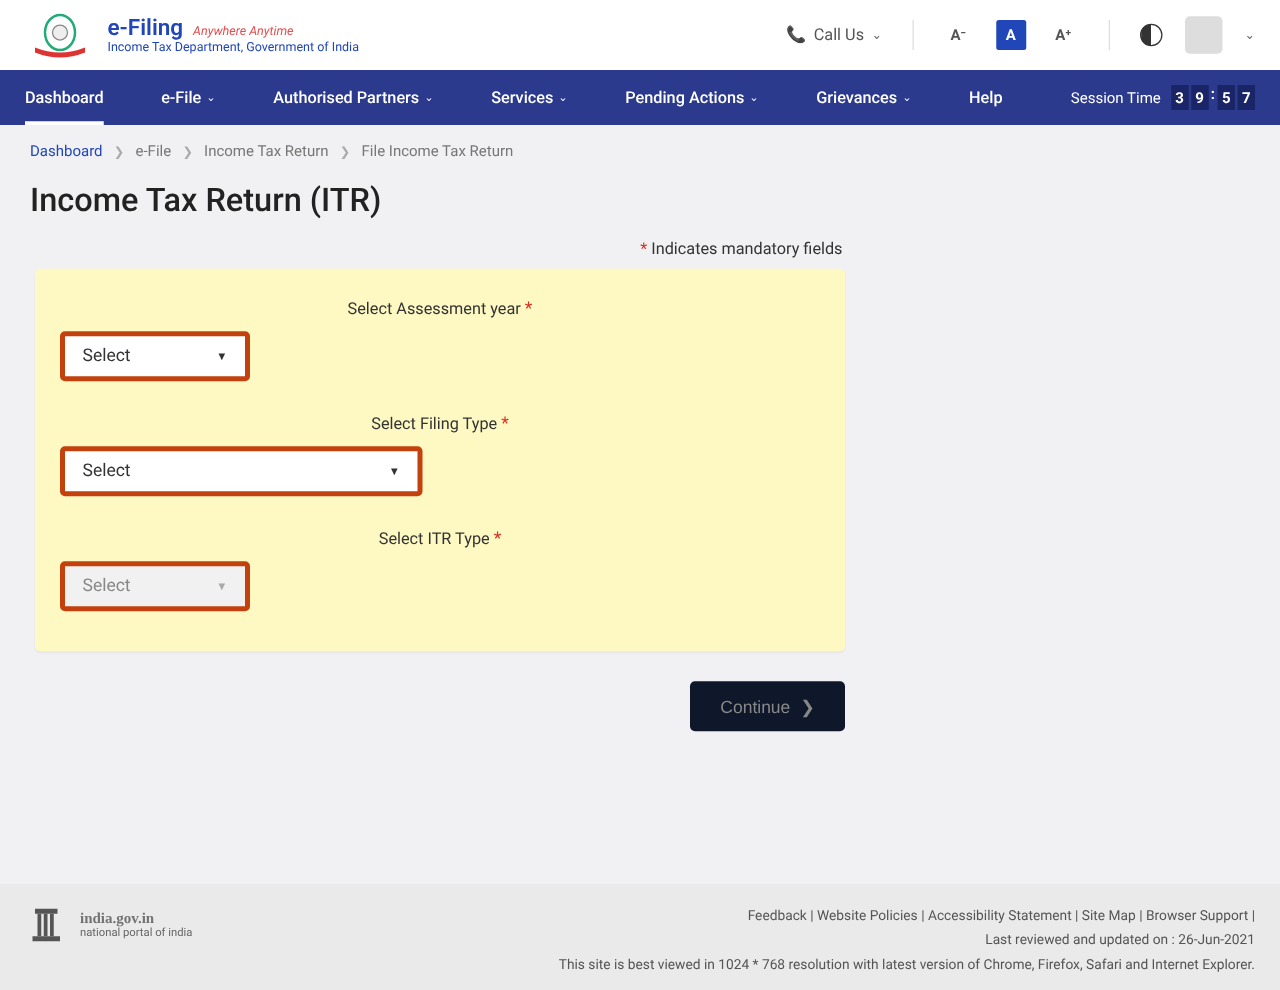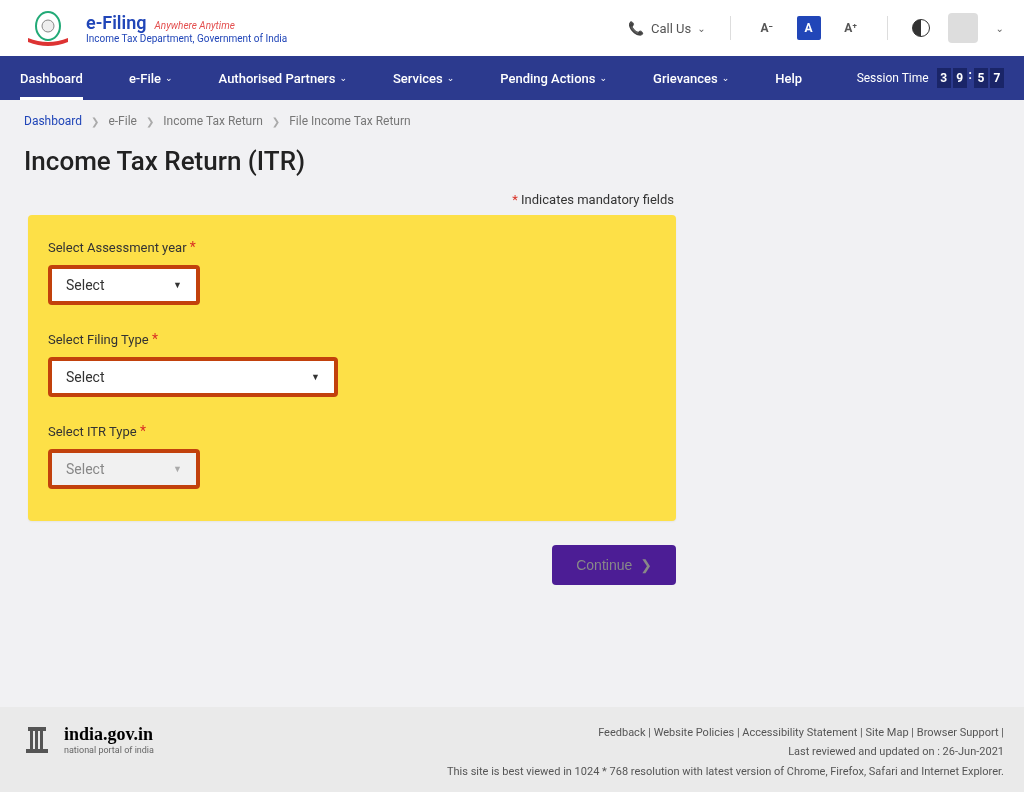--- a/index.html
+++ b/index.html
@@ -38,43 +38,43 @@
 .breadcrumb { padding: 14px 24px; font-size: 12px; color: #777; }
 .breadcrumb a { color: #2146b8; text-decoration: none; }
 .breadcrumb .sep { margin: 0 6px; color: #aaa; font-size: 10px; }
 
 
 .page-title { padding: 4px 24px 16px; font-size: 26px; font-weight: 500; color: #222; }
 .mandatory-note { text-align: right; padding: 0 350px 8px 0; font-size: 13px; color: #333; }
 .mandatory-note .star { color: #d93025; }
 
 
-.card { background: #fde047; margin: 0 24px 0 28px; width: 648px; border-radius: 4px; padding: 24px 20px 32px; box-shadow: 0 1px 2px rgba(0,0,0,0.05); }
+.card { background: #fef9c3; margin: 0 24px 0 28px; width: 648px; border-radius: 4px; padding: 24px 20px 32px; box-shadow: 0 1px 2px rgba(0,0,0,0.05); text-align: center; }
 .form-group { margin-bottom: 26px; }
 .form-label { font-size: 13px; color: #333; margin-bottom: 10px; display: block; }
 .form-label .star { color: #d93025; font-size: 14px; }
 .select-box { border: 4px solid #c2410c; border-radius: 4px; height: 40px; display: flex; align-items: center; justify-content: space-between; padding: 0 14px; font-size: 14px; color: #333; cursor: pointer; background: #fff; }
 .select-box.w150 { width: 152px; }
 .select-box.w290 { width: 290px; }
 .select-box.disabled { background: #f1f1f1; color: #888; cursor: not-allowed; }
 .select-box .tri { font-size: 9px; color: #333; }
 .radio-row { display: flex; gap: 60px; margin-top: 14px; }
 .radio-opt { display: flex; align-items: center; gap: 10px; font-size: 14px; cursor: pointer; }
 .radio-circle { width: 18px; height: 18px; border: 2px solid #555; border-radius: 50%; }
 
 
 .continue-wrap { margin: 24px 24px 0 28px; width: 648px; display: flex; justify-content: flex-end; }
-.continue-btn { background: #4c1d95; color: #888; border: none; padding: 12px 24px; font-size: 14px; border-radius: 4px; cursor: not-allowed; display: flex; align-items: center; gap: 8px; }
+.continue-btn { background: #0f172a; color: #888; border: none; padding: 12px 24px; font-size: 14px; border-radius: 4px; cursor: not-allowed; display: flex; align-items: center; gap: 8px; }
 
 
 .footer { position: absolute; bottom: 0; left: 0; right: 0; background: #eaeaea; padding: 16px 20px 10px; font-size: 11px; color: #555; }
 .footer-top { display: flex; justify-content: space-between; align-items: flex-start; }
 .footer-logo { display: flex; gap: 10px; align-items: center; }
 .footer-logo-icon { width: 34px; height: 34px; }
-.footer-logo-text .title { font-weight: bold; font-size: 18px; color: #000000; font-family: Georgia, serif; }
+.footer-logo-text .title { font-weight: bold; font-size: 12px; color: #737373; font-family: Georgia, serif; }
 .footer-logo-text .sub { font-size: 9px; color: #666; }
 .footer-right { text-align: right; line-height: 1.8; }
 .footer-links a { color: #555; text-decoration: none; }
 .footer-date { font-weight: normal; }
 </style>
 </head>
 <body>
 
 <div class="top-header">
   <div class="logo-area">

